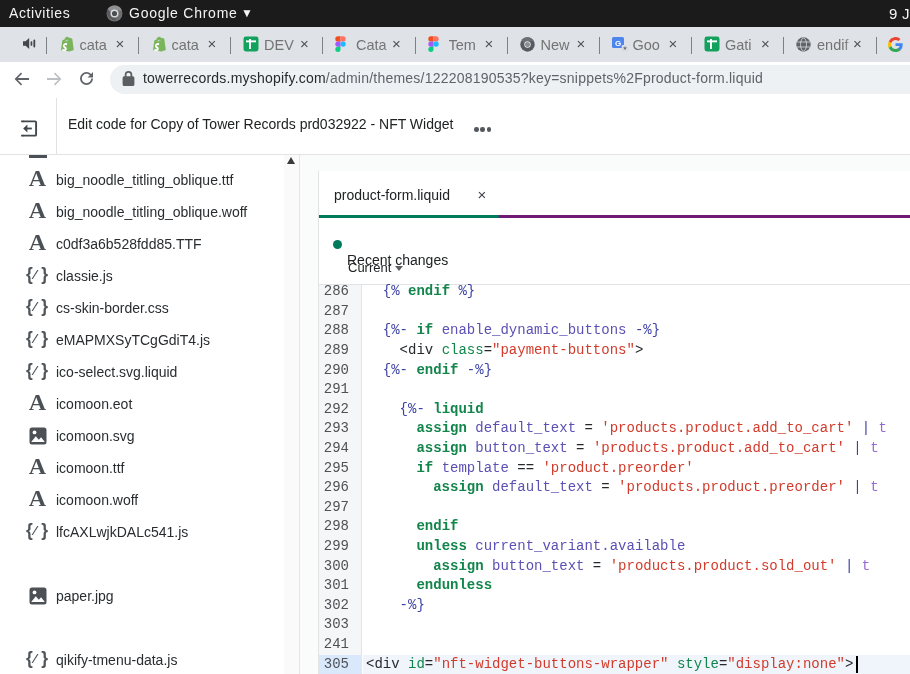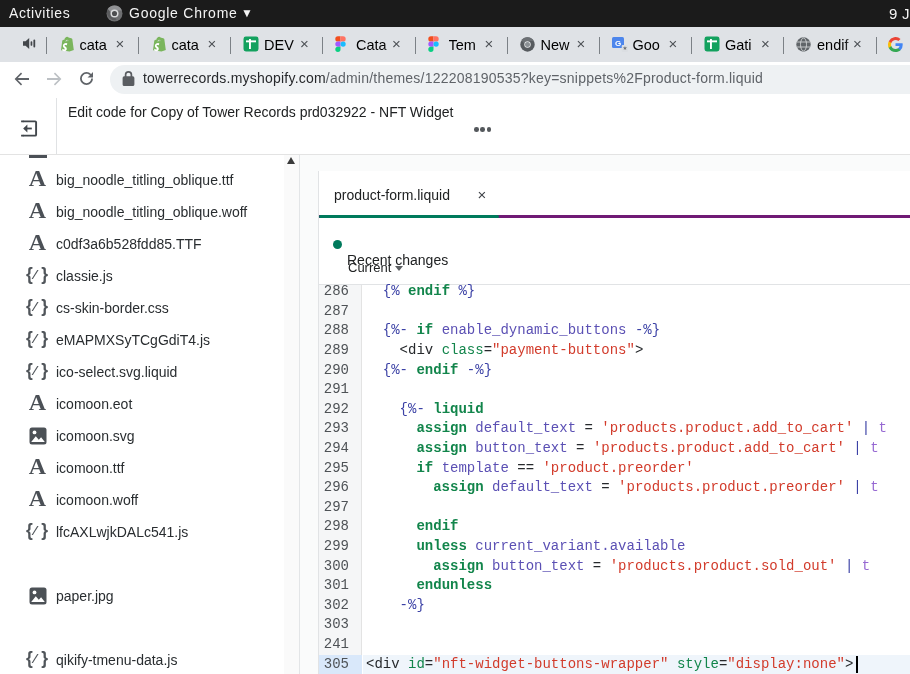--- a/index.html
+++ b/index.html
@@ -4,32 +4,32 @@
 *{margin:0;padding:0;box-sizing:border-box}
 html,body{width:910px;height:674px;overflow:hidden}
 body{font-family:"Liberation Sans",sans-serif;position:relative;background:#fff}
 .abs{position:absolute}
 
 #topbar{left:0;top:0;width:910px;height:27px;background:#1b1b1b;color:#f4f4f4;font-size:14px;letter-spacing:0.2px}
 #topbar .txt{position:absolute;top:5px;line-height:17px}
 
 #tabstrip{left:0;top:27px;width:910px;height:35px;background:#dfe2e6}
 .sep{position:absolute;top:10px;width:1.2px;height:17px;background:#7c8186}
-.tablabel{position:absolute;top:9.5px;font-size:14.5px;color:#000000;white-space:nowrap;overflow:hidden;width:38px}
+.tablabel{position:absolute;top:9.5px;font-size:14.5px;color:#737373;white-space:nowrap;overflow:hidden;width:38px}
 .tablabel:after{content:"";position:absolute;right:0;top:0;bottom:0;width:10px;background:linear-gradient(to right,rgba(223,226,230,0),#dfe2e6)}
 .tabx{position:absolute;top:7.5px;font-size:15px;color:#4d5156}
 .fav{position:absolute;top:9px}
 
 #toolbar{left:0;top:62px;width:774px;height:36px;background:#fff}
 #omnibox{position:absolute;left:110px;top:2.5px;width:830px;height:29px;border-radius:15px;background:#eef1f3}
 #urltext{position:absolute;left:143px;top:8px;font-size:14px;letter-spacing:0.22px;color:#5f6368;white-space:nowrap}
 #urltext b{color:#27292c;font-weight:normal}
 
 #pagehead{left:0;top:98px;width:910px;height:57px;background:#fff;border-bottom:1px solid #e3e3e3}
-#pagetitle{position:absolute;left:68px;top:6px;font-size:14px;color:#202223}
+#pagetitle{position:absolute;left:68px;top:18px;font-size:14px;color:#202223}
 #dots{position:absolute;left:474px;top:29px;width:20px;height:5px}
 #dots i{position:absolute;top:0;width:4.6px;height:4.6px;border-radius:50%;background:#54585c}
 #headdiv{position:absolute;left:56px;top:0px;width:1px;height:56px;background:#e0e2e4}
 
 #content{left:0;top:155px;width:910px;height:519px;background:#fafbfb}
 #sidebar{position:absolute;left:0;top:0;width:300px;height:519px;background:#fff;border-right:1px solid #e3e5e7}
 .row{position:absolute;left:0;width:280px;height:32px}
 .rowtext{position:absolute;left:56px;top:8px;font-size:14px;color:#292d30;white-space:nowrap}
 .icoA{position:absolute;left:27px;top:1px;width:21px;height:26px;line-height:26px;font-family:"Liberation Serif",serif;font-weight:bold;font-size:24px;color:#4b5056;text-align:center}
 .icoC{position:absolute;left:26px;top:3px;width:22px;height:24px;color:#50555a}.icoC b{position:absolute;font-weight:bold;font-size:17.5px;line-height:22px}.icoC .b1{left:0}.icoC .b2{right:0}.icoC .sl{position:absolute;left:8px;top:4.5px;font-weight:bold;font-size:13px;line-height:13px}

